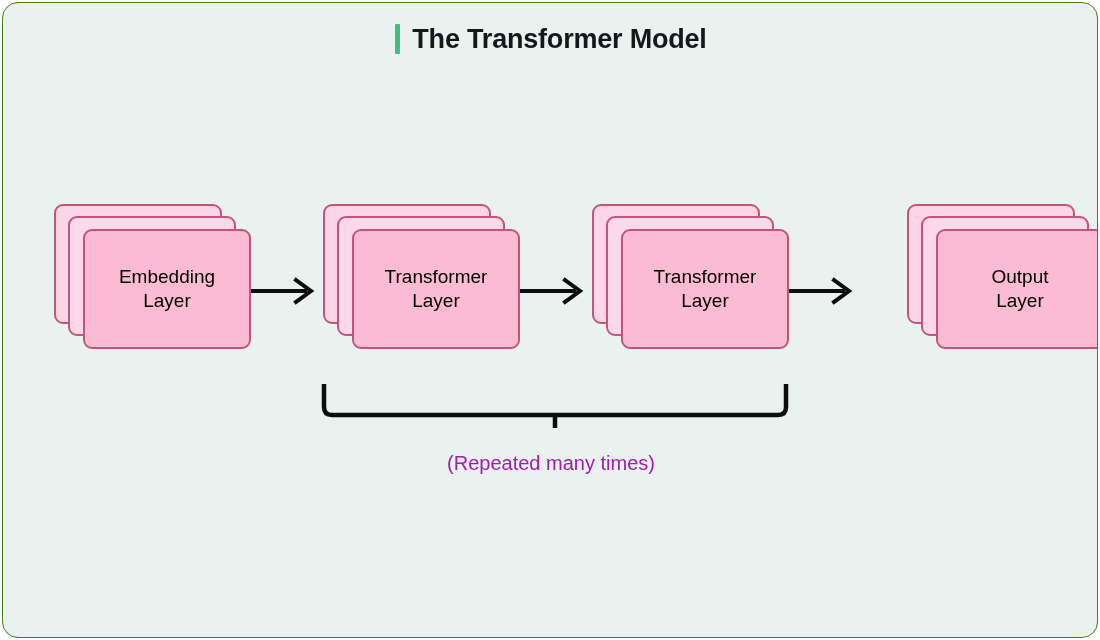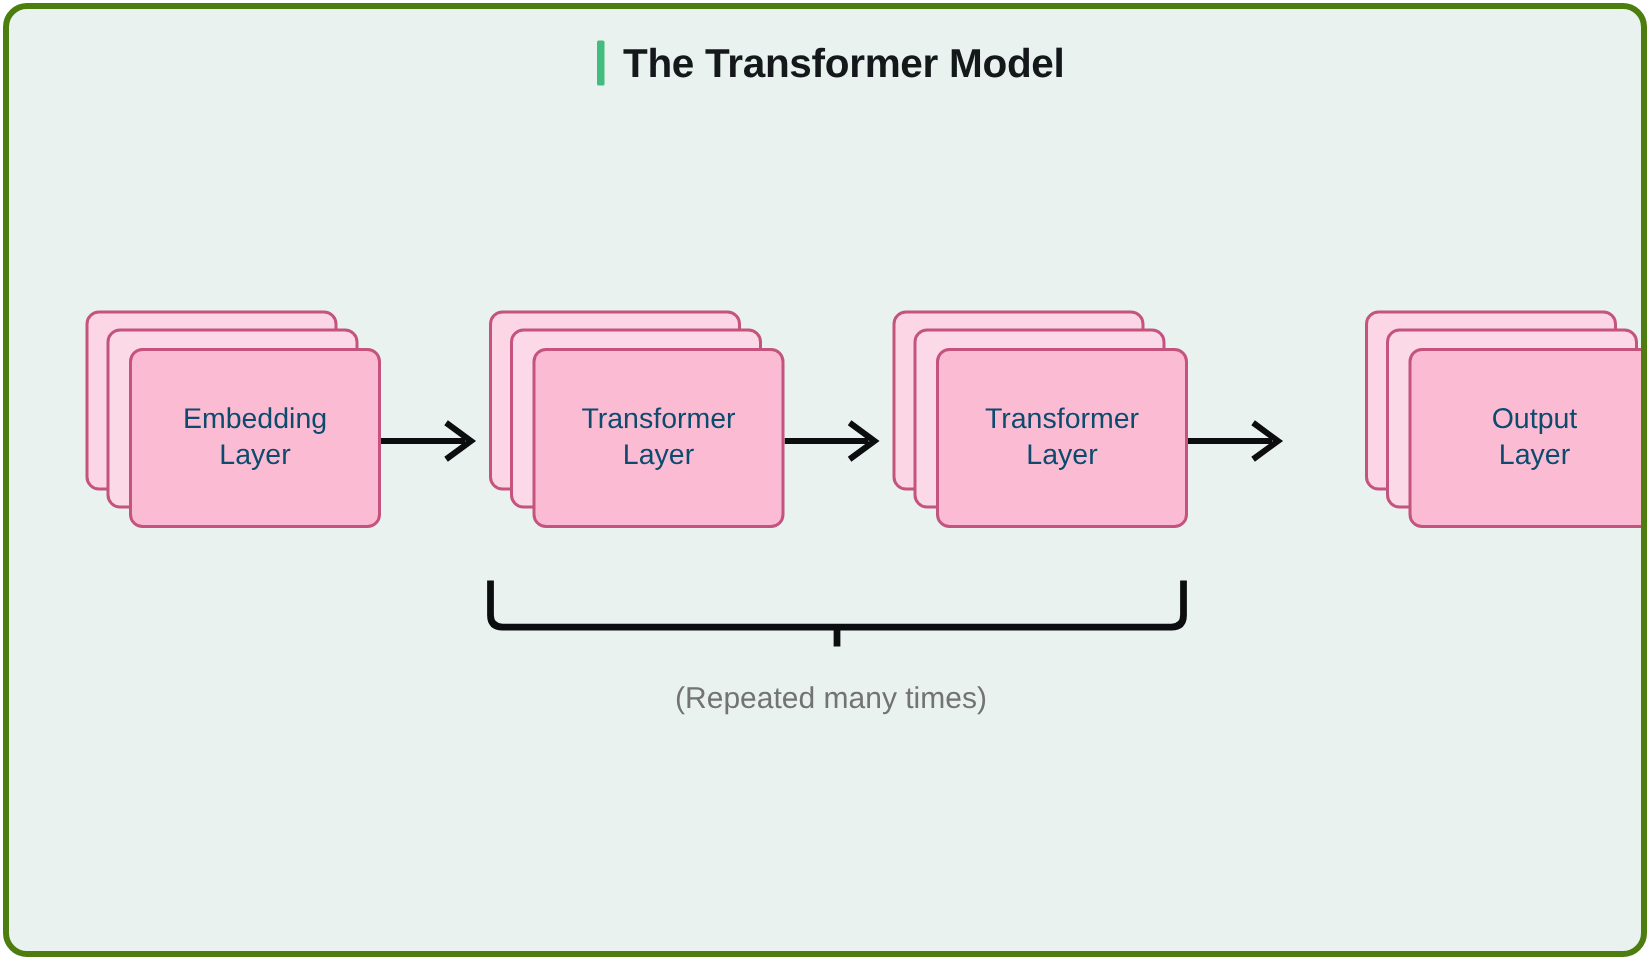--- a/index.html
+++ b/index.html
@@ -21,21 +21,21 @@
 
   
   .frame {
     position: absolute;
     left: 2px;
     top: 2px;
     width: 1096px;
     height: 636px;
     box-sizing: border-box;
     background: #e9f2ef;
-    border: 4px solid #4d7c0f;
+    border: 1px solid #4d7c0f;
     border-radius: 16px;
     overflow: hidden;
   }
 
   
   .title-wrap {
     position: absolute;
     left: 0;
     top: 14px;
     width: 1096px;
@@ -88,21 +88,21 @@
   .card.front {
     left: 29px;
     top: 25px;
     background: #fbbcd3;
     display: flex;
     align-items: center;
     justify-content: center;
   }
   .card-label {
     font-size: 19px;
-    color: #0c4a6e;
+    color: #000000;
     text-align: center;
     line-height: 1.24;
     white-space: pre-line;
     padding: 0 6px;
   }
 
   
   #stack-0 { left: 51px;  top: 201px; }
   #stack-1 { left: 320px; top: 201px; }
   #stack-2 { left: 589px; top: 201px; }
@@ -129,21 +129,21 @@
   }
 
   
   .caption {
     position: absolute;
     left: 0;
     top: 450px;
     width: 1096px;
     text-align: center;
     font-size: 20px;
-    color: #737373;
+    color: #a21caf;
     line-height: 1;
   }
 </style>
 </head>
 <body>
 
 <div id="canvas">
   <div class="frame">
 
     <div class="title-wrap">

